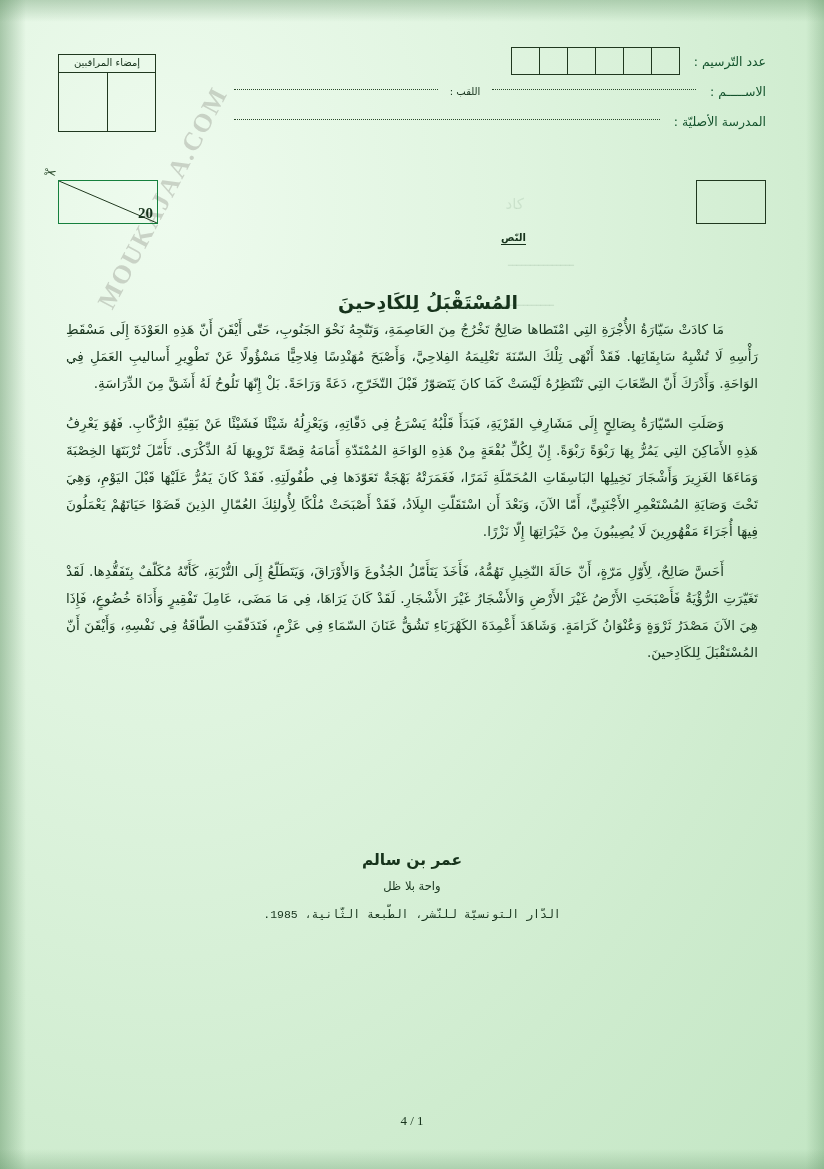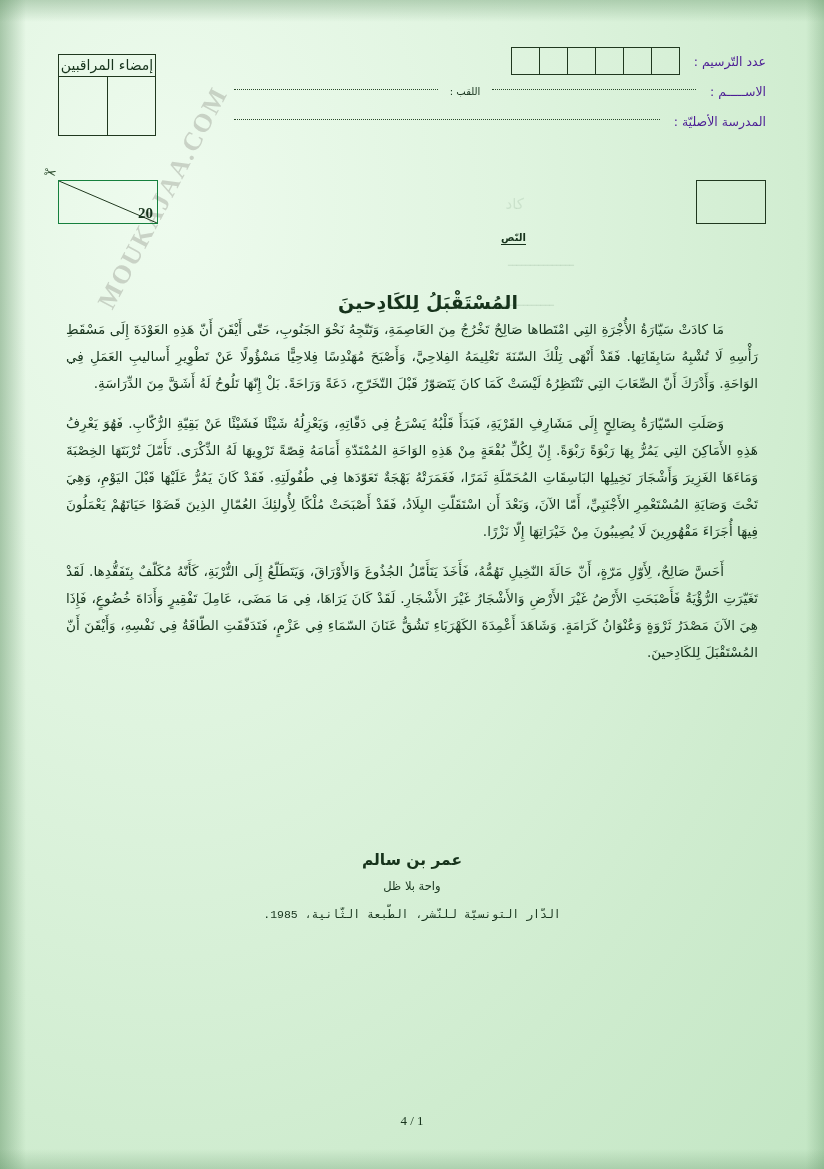--- a/index.html
+++ b/index.html
@@ -71,21 +71,21 @@
   .field-row {
     display: flex;
     align-items: center;
     height: 30px;
     white-space: nowrap;
   }
   .field-label {
     font-size: 12.5px;
     letter-spacing: 0;
     padding-left: 6px;
-    color: #4c1d95;
+    color: #14532d;
   }
   .boxes {
     display: flex;
     margin-right: 8px;
   }
   .boxes .cell {
     width: 27px;
     height: 26px;
     border: 1px solid #20381f;
     border-left: none;
@@ -109,21 +109,21 @@
   
   .signature-box {
     position: absolute;
     top: 8px;
     left: 0;
     width: 98px;
   }
   .signature-title {
     border: 1px solid #20381f;
     text-align: center;
-    font-size: 14px;
+    font-size: 10px;
     padding: 3px 0 4px;
     line-height: 1;
   }
   .signature-split {
     display: flex;
     height: 58px;
     border: 1px solid #20381f;
     border-top: none;
   }
   .signature-split div {

